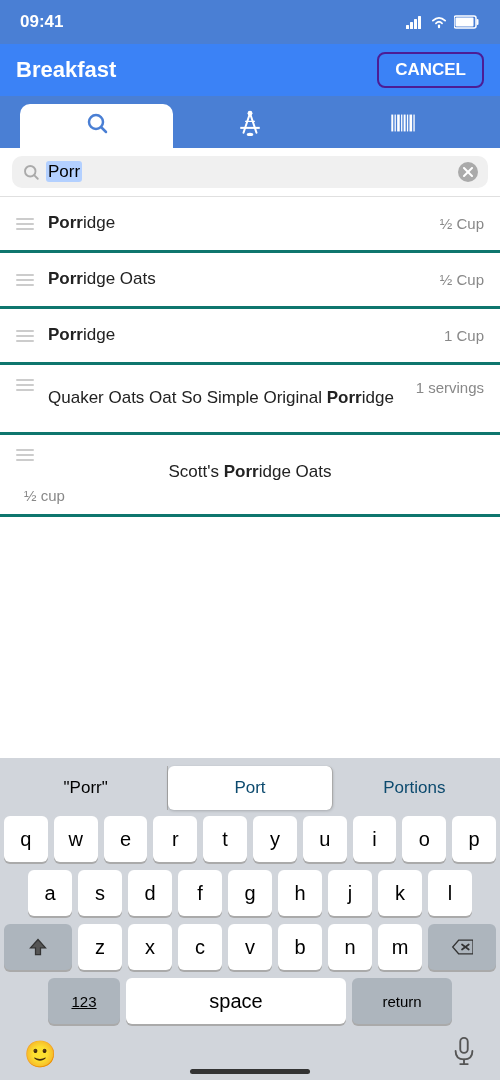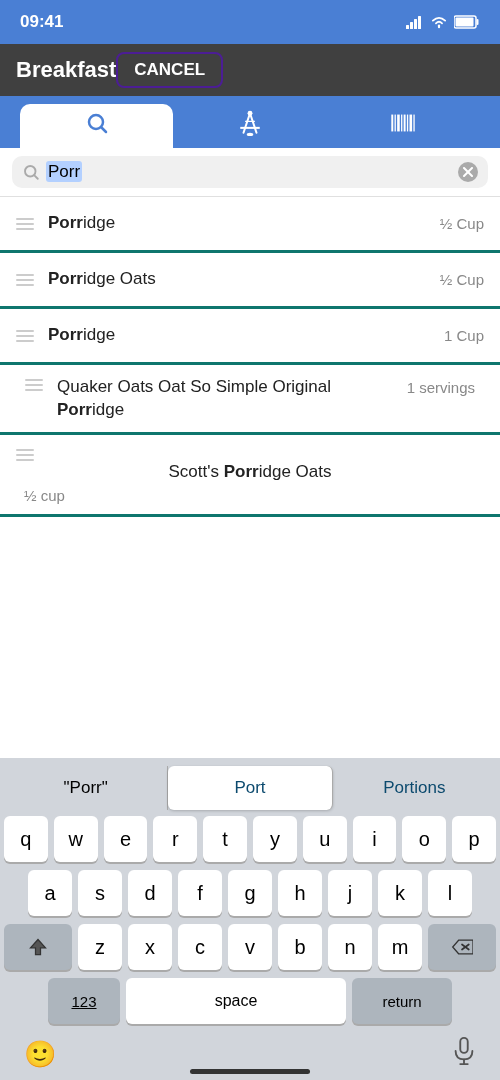--- a/index.html
+++ b/index.html
@@ -28,25 +28,25 @@
       text-align: right;
     }
     .status-icons {
       display: flex;
       align-items: center;
       gap: 6px;
     }
 
     
     .header {
-      background: #404040;
+      background: #3b82f6;
       height: 52px;
       display: flex;
       align-items: center;
-      justify-content: flex-start;
+      justify-content: space-between;
       padding: 0 16px;
     }
     .header-title {
       color: white;
       font-size: 22px;
       font-weight: 600;
     }
     .cancel-btn {
       color: white;
       font-size: 17px;
@@ -375,21 +375,21 @@
   <div class="result-item">
     <div class="result-drag">
       <div class="drag-line"></div>
         <div class="drag-line"></div>
         <div class="drag-line"></div>
     </div>
     <div class="result-name"><b>Porr</b>idge</div>
     <div class="result-amount">1 Cup</div>
   </div>
 
-  <div class="result-item" style="min-height:70px; padding: 10px 25px; justify-content: center;">
+  <div class="result-item" style="min-height:70px; padding: 10px 16px; justify-content: center;">
     <div class="result-drag" style="align-self:flex-start;margin-top:4px;">
       <div class="drag-line"></div>
         <div class="drag-line"></div>
         <div class="drag-line"></div>
     </div>
     <div class="result-name">Quaker Oats Oat So Simple Original <b>Porr</b>idge</div>
     <div class="result-amount" style="align-self:flex-start;margin-top:4px;">1 servings</div>
   </div>
 
   <div class="result-item" style="min-height:70px; padding: 10px 16px; flex-direction: column;">
@@ -454,21 +454,21 @@
       <svg width="22" height="18" viewBox="0 0 26 20" fill="none">
         <path d="M9 2 L2 10 L9 18 L26 18 L26 2 Z" stroke="#333" stroke-width="1.5" fill="#adb5bd"></path>
         <line x1="13" y1="7" x2="21" y2="13" stroke="#333" stroke-width="2" stroke-linecap="round"></line>
         <line x1="21" y1="7" x2="13" y2="13" stroke="#333" stroke-width="2" stroke-linecap="round"></line>
       </svg>
     </div>
   </div>
 
   <div class="key-row">
     <div class="key dark num" style="font-size:15px; max-width:72px;text-decoration:underline;">123</div>
-    <div class="key space" style="font-size:16px; max-width:220px;">space</div>
+    <div class="key space" style="font-size:20px; max-width:220px;">space</div>
     <div class="key dark return" style="font-size:15px; max-width:100px;">return</div>
   </div>
 
   <div class="bottom-bar">
     <span style="font-size:26px; cursor:pointer;">🙂</span>
     <span style="font-size:24px; cursor:pointer; color:#555;">
       <svg width="24" height="28" viewBox="0 0 24 30" fill="none">
         <rect x="8" y="1" width="8" height="16" rx="4" stroke="#555" stroke-width="2"></rect>
         <path d="M3 15 Q3 24 12 24 Q21 24 21 15" stroke="#555" stroke-width="2" fill="none" stroke-linecap="round"></path>
         <line x1="12" y1="24" x2="12" y2="29" stroke="#555" stroke-width="2" stroke-linecap="round"></line>

